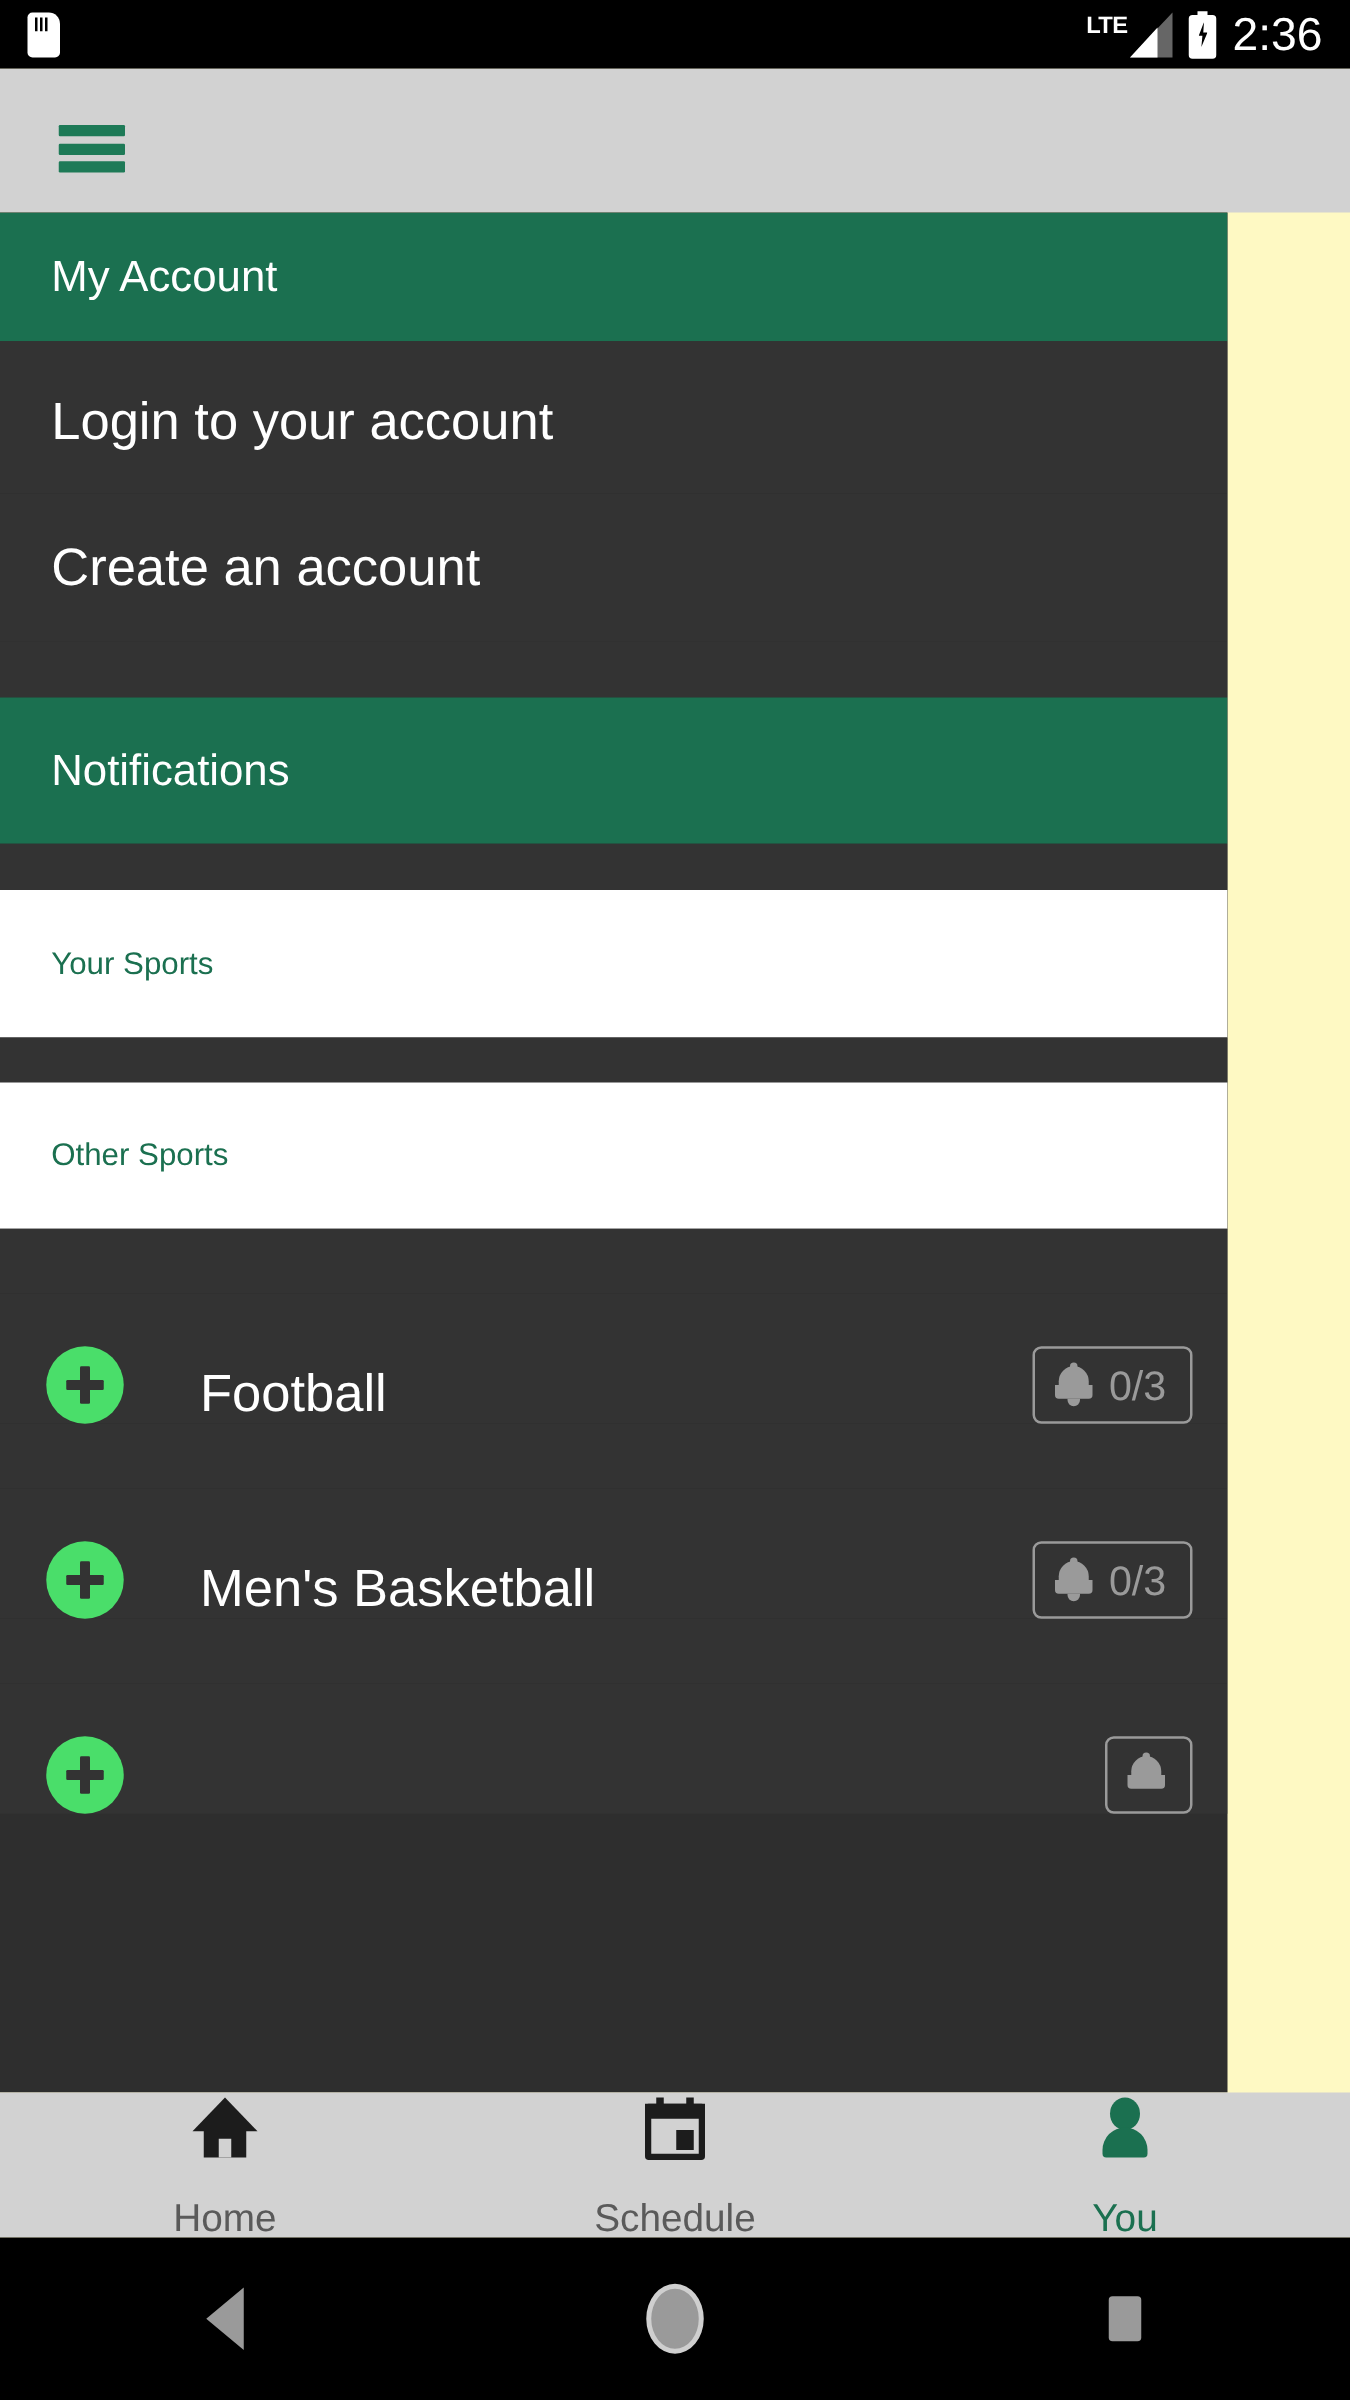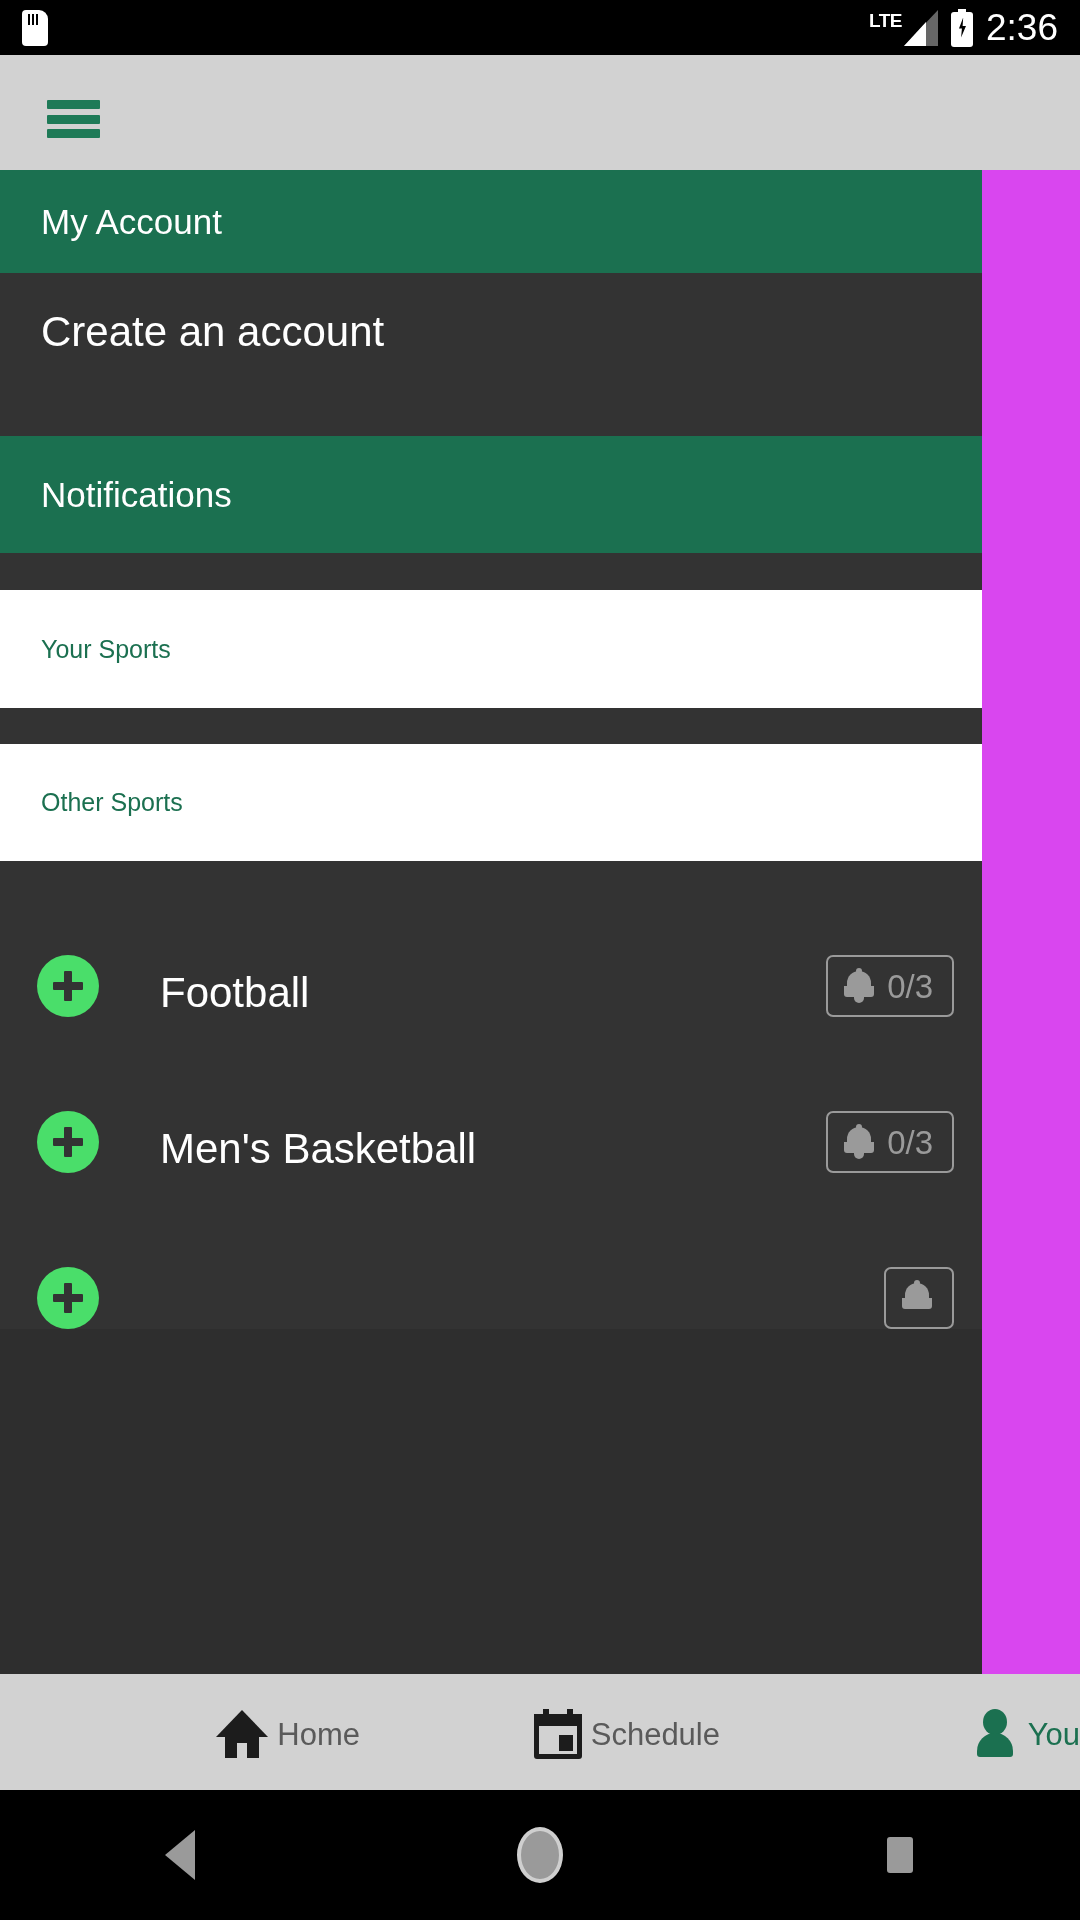--- a/index.html
+++ b/index.html
@@ -2,21 +2,21 @@
 <html><head>
 <meta charset="utf-8">
 <style>
   * { margin:0; padding:0; box-sizing:border-box; }
   html, body {
     width:1080px; height:1920px;
     background:#2e2e2e;
     font-family:"Liberation Sans", sans-serif;
     overflow:hidden;
   }
-  #phone { position:relative; width:1080px; height:1920px; background:#d946ef;border-radius:10px; }
+  #phone { position:relative; width:1080px; height:1920px; background:#fef9c3;border-radius:10px; }
 
   
   .statusbar{
     position:absolute; top:0; left:0; width:1080px; height:55px;
     background:#000; display:flex; align-items:center;
     padding:0 22px;
   }
   .sb-left{ display:flex; align-items:center; gap:10px; }
   .sb-right{ margin-left:auto; display:flex; align-items:center; gap:13px; }
   .sdcard{ width:26px; height:36px; position:relative; }
@@ -131,22 +131,22 @@
 
   .row-sep{ height:52px; background:#333333; }
   .row-sep.small{ height:52px; }
 
   
   .bottomnav{
     position:absolute; top:1674px; left:0; width:1080px; height:116px;
     background:#d2d2d2; display:flex;
   }
   .navitem{
-    flex:1; display:flex; flex-direction:row; align-items:center;
-    justify-content:flex-end; gap:9px; cursor:pointer; padding-top:4px;
+    flex:1; display:flex; flex-direction:column; align-items:center;
+    justify-content:space-between; gap:9px; cursor:pointer; padding-top:4px;
   }
   .navlabel{ font-size:31px; color:#5a5a5a; line-height:1; }
   .navlabel.active{ color:#1b7050; }
 
   .home-icon{ position:relative; width:52px; height:48px; }
   .home-roof{
     position:absolute; top:0; left:0; width:0; height:0;
     border-left:26px solid transparent; border-right:26px solid transparent;
     border-bottom:27px solid #1c1c1c;
   }
@@ -219,20 +219,23 @@
         <span></span>
     </div>
   </div>
 
   <div class="content">
 
     <div class="sec-header h-account">
       <span>My Account</span>
     </div>
 
+    <div class="row-link first">
+      <span>Login to your account</span>
+    </div>
     <div class="row-link">
       <span>Create an account</span>
     </div>
     <div class="gap" style="height:45px"></div>
 
 
 
     <div class="sec-header h-notif">
       <span>Notifications</span>
     </div>

